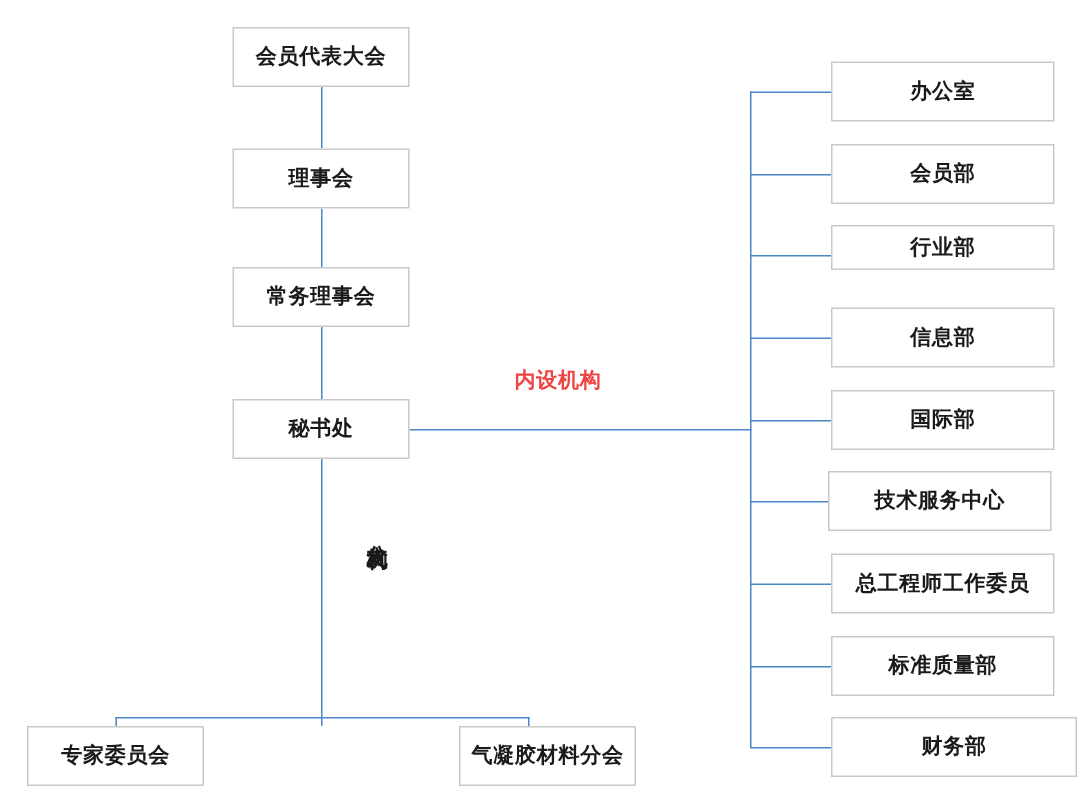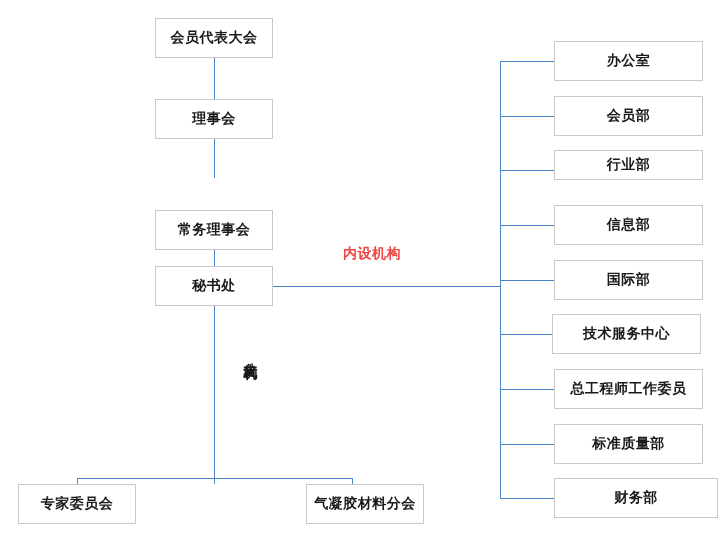--- a/index.html
+++ b/index.html
@@ -64,21 +64,21 @@
 <div id="canvas">
 
   <div class="line line-v" style="left:214px; top:58px; height:41px;"></div>
   <div class="line line-v" style="left:214px; top:139px; height:39px;"></div>
   <div class="line line-v" style="left:214px; top:218px; height:48px;"></div>
 
   <div class="line line-v" style="left:214px; top:306px; height:172px;"></div>
 
   <div class="box" style="left:155px; top:18px; width:118px; height:40px;">会员代表大会</div>
   <div class="box" style="left:155px; top:99px; width:118px; height:40px;">理事会</div>
-  <div class="box" style="left:155px; top:178px; width:118px; height:40px;margin-top:32px;">常务理事会</div>
+  <div class="box" style="left:155px; top:178px; width:118px; height:40px;">常务理事会</div>
   <div class="box" style="left:155px; top:266px; width:118px; height:40px;">秘书处</div>
 
   <div class="line line-h" style="left:273px; top:286px; width:228px;"></div>
 
   <div class="line line-v" style="left:500px; top:61px; height:437px;"></div>
 
   <div class="line line-h" style="left:500px; top:61px; width:54px;"></div>
   <div class="line line-h" style="left:500px; top:116px; width:54px;"></div>
   <div class="line line-h" style="left:500px; top:170px; width:54px;"></div>
   <div class="line line-h" style="left:500px; top:225px; width:54px;"></div>

